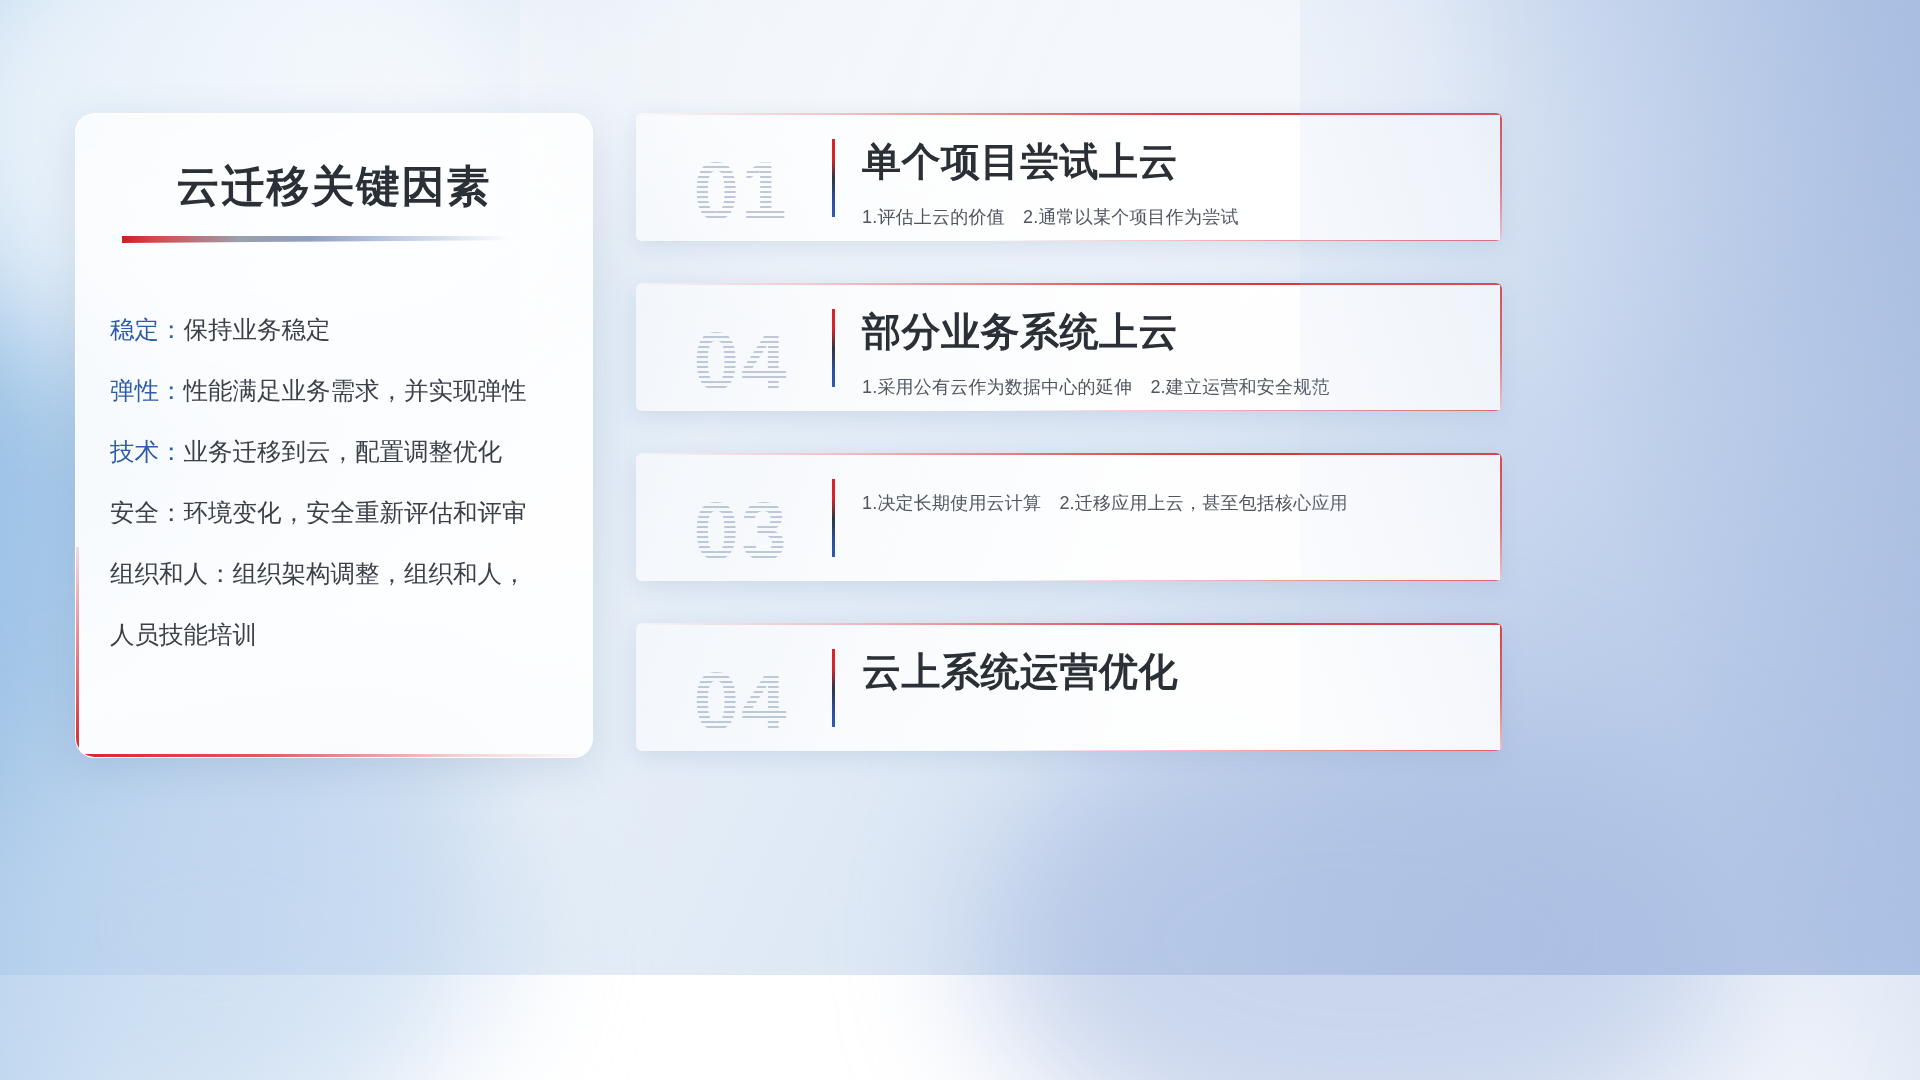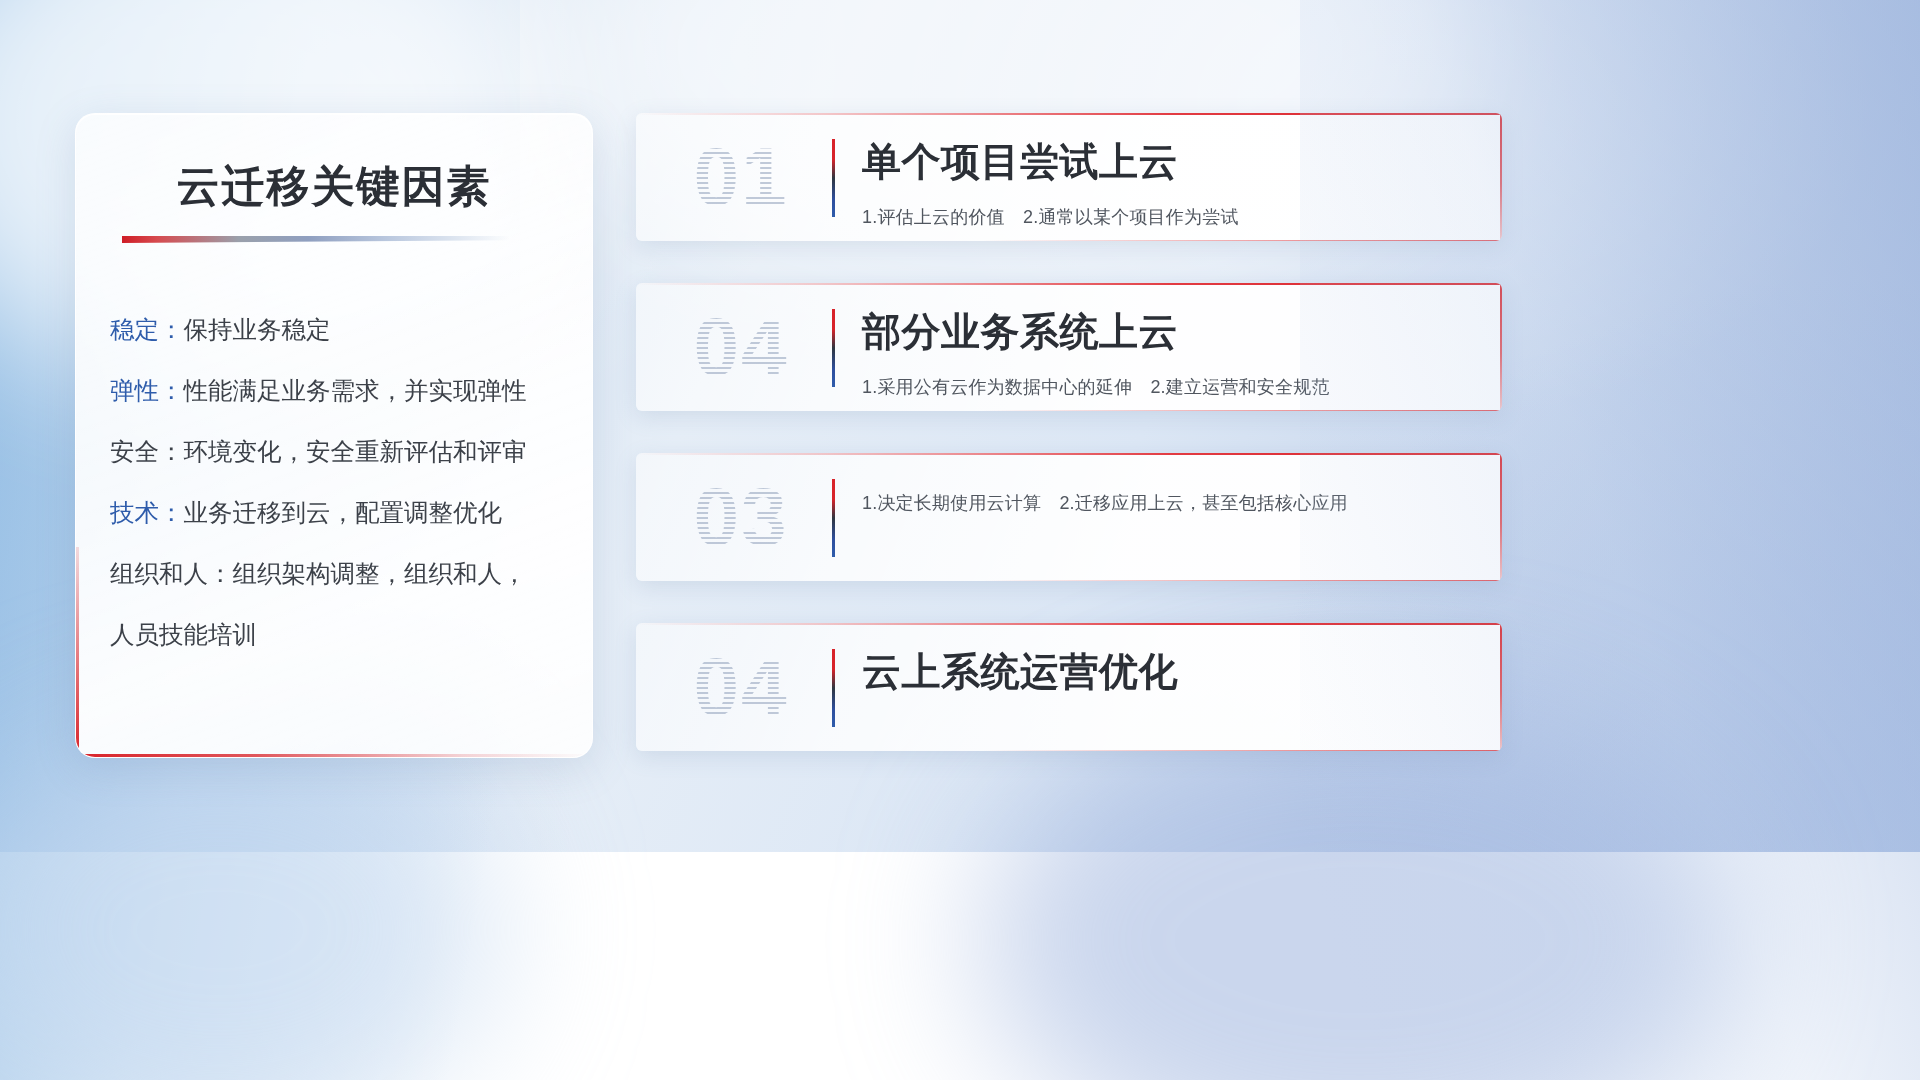--- a/index.html
+++ b/index.html
@@ -3,21 +3,21 @@
 <meta charset="utf-8">
 <style>
   * { margin:0; padding:0; box-sizing:border-box; }
   html,body{
     width:1920px; height:1080px; overflow:hidden;
     font-family:"Liberation Sans","DejaVu Sans",sans-serif;
   }
 
   
   #stage{
-    position:relative; width:1920px; height:852px;
+    position:relative; width:1920px; height:975px;
     background:
       radial-gradient(1200px 700px at 8% 8%, rgba(255,255,255,.55) 0%, rgba(255,255,255,0) 60%),
       radial-gradient(900px 600px at 72% 12%, rgba(255,255,255,.40) 0%, rgba(255,255,255,0) 55%),
       radial-gradient(1000px 900px at 96% 96%, rgba(168,190,228,.70) 0%, rgba(168,190,228,0) 60%),
       radial-gradient(800px 800px at 4% 96%, rgba(182,205,236,.75) 0%, rgba(182,205,236,0) 62%),
       linear-gradient(115deg,#bcd7ef 0%, #d3e2f2 18%, #e6eef7 38%, #dce7f5 58%, #c6d5ec 78%, #b4c6e4 100%);
   }
   #stage:before{
     content:""; position:absolute; left:0; top:0; width:520px; height:1080px;
     background:linear-gradient(100deg, rgba(138,184,226,.85) 0%, rgba(170,203,234,.45) 45%, rgba(255,255,255,0) 90%);
@@ -82,21 +82,21 @@
   }
   .card .edge-right{
     position:absolute; right:0; top:0; width:2px; height:100%;
     background:linear-gradient(180deg,#d8232a 0%, #e0575c 55%, rgba(224,87,92,.35) 100%);
   }
   .card .edge-bottom{
     position:absolute; left:40%; bottom:0; width:60%; height:1.5px;
     background:linear-gradient(90deg, rgba(216,35,42,0) 0%, rgba(216,35,42,.55) 70%, rgba(216,35,42,.8) 100%);
   }
   .card-num{
-    position:absolute; left:30px; top:14px; width:150px; height:100px;
+    position:absolute; left:30px; top:28px; width:150px; height:100px;
     font-size:82px; font-weight:bold; letter-spacing:2px; line-height:100px;
     color:#c8d2e0; opacity:.62;
     -webkit-background-clip:text; background-clip:text;
     background-image:repeating-linear-gradient(180deg,
         rgba(150,165,190,.95) 0px, rgba(150,165,190,.95) 2px,
         rgba(255,255,255,0) 2px, rgba(255,255,255,0) 5px);
     -webkit-text-fill-color:transparent;
     text-align:center;
     user-select:none;
   }
@@ -120,22 +120,22 @@
   <div class="glow glow-b"></div>
   <div class="glow glow-c"></div>
   <div class="glow glow-d"></div>
 
   <div id="left-panel">
     <div class="panel-title">云迁移关键因素</div>
     <div class="title-rule"></div>
     <div class="panel-list">
         <div class="panel-row"><span class="k">稳定：</span><span class="v">保持业务稳定</span></div>
         <div class="panel-row"><span class="k">弹性：</span><span class="v">性能满足业务需求，并实现弹性</span></div>
+        <div class="panel-row"><span class="k">技术：</span><span class="v">业务迁移到云，配置调整优化</span></div>
         <div class="panel-row"><span class="k neutral">安全：</span><span class="v">环境变化，安全重新评估和评审</span></div>
-        <div class="panel-row"><span class="k">技术：</span><span class="v">业务迁移到云，配置调整优化</span></div>
         <div class="panel-row"><span class="k neutral">组织和人：</span><span class="v">组织架构调整，组织和人，</span></div>
         <div class="panel-row"><span class="k neutral"></span><span class="v">人员技能培训</span></div>
       </div>
     <div class="redline"></div>
     <div class="redline-left"></div>
   </div>
 
   <div id="cards">
       <div class="card">
         <div class="edge-top"></div>

